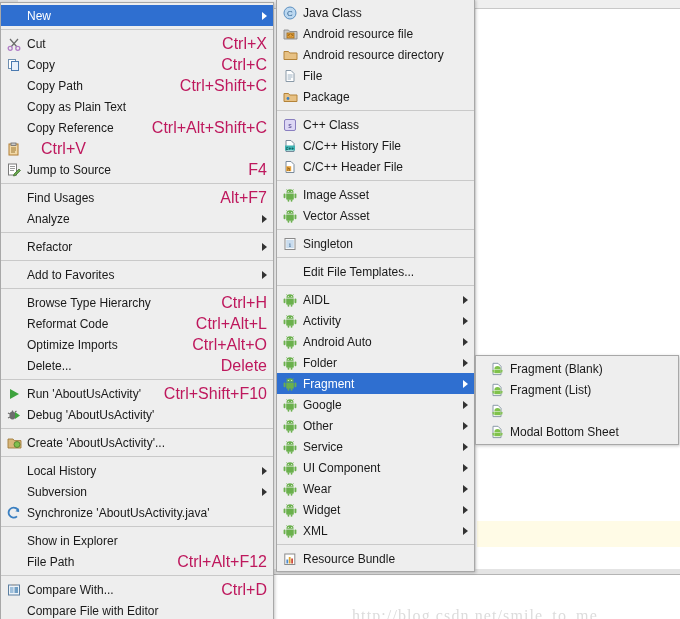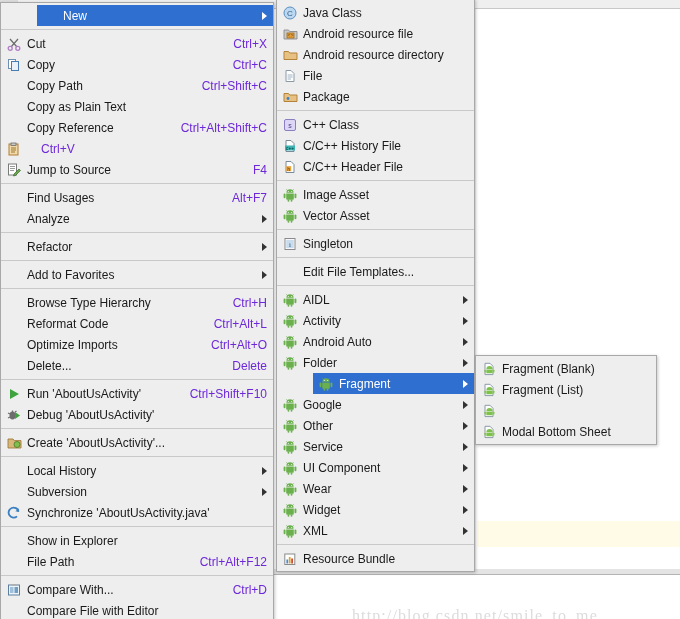--- a/index.html
+++ b/index.html
@@ -60,44 +60,44 @@
   
   .menu {
     position: absolute;
     background: #eeeeee;
     border: 1px solid #a8a8a8;
     box-sizing: border-box;
     box-shadow: 1px 1px 3px rgba(0,0,0,0.22);
   }
   #menu-context  { left: 0px;   top: 2px;   width: 274px; }
   #menu-new      { left: 276px; top: -1px;  width: 199px; }
-  #menu-fragment { left: 475px; top: 355px; width: 182px; }
+  #menu-fragment { left: 475px; top: 355px; width: 204px; padding-left: 8px; }
 
   .mi {
     position: relative;
     height: 21px;
     display: flex;
     align-items: center;
     padding: 0 6px 0 4px;
     box-sizing: border-box;
     color: #1a1a1a;
     white-space: nowrap;
   }
-  .mi.sel { background: #2f6fd0; color: #ffffff; margin-left: 36px; }
+  .mi.sel { background: #2f6fd0; color: #ffffff; }
   .mi-icon {
     width: 18px; height: 16px; min-width: 18px;
     margin-right: 4px;
     display: flex; align-items: center; justify-content: center;
     position: relative;
   }
   .mi-label { flex: 1 1 auto; font-size: 12px; overflow: hidden; }
   .mi-accel {
     margin-left: 14px;
-    color: #6d28d9;
-    font-size: 12px;
+    color: #be185d;
+    font-size: 16px;
   }
   .mi-arrow {
     margin-left: 10px;
     width: 8px; min-width: 8px; height: 10px;
     position: relative;
   }
   .mi-arrow::after {
     content: "";
     position: absolute; right: 0px; top: 1px;
     border-left: 5px solid #333333;

